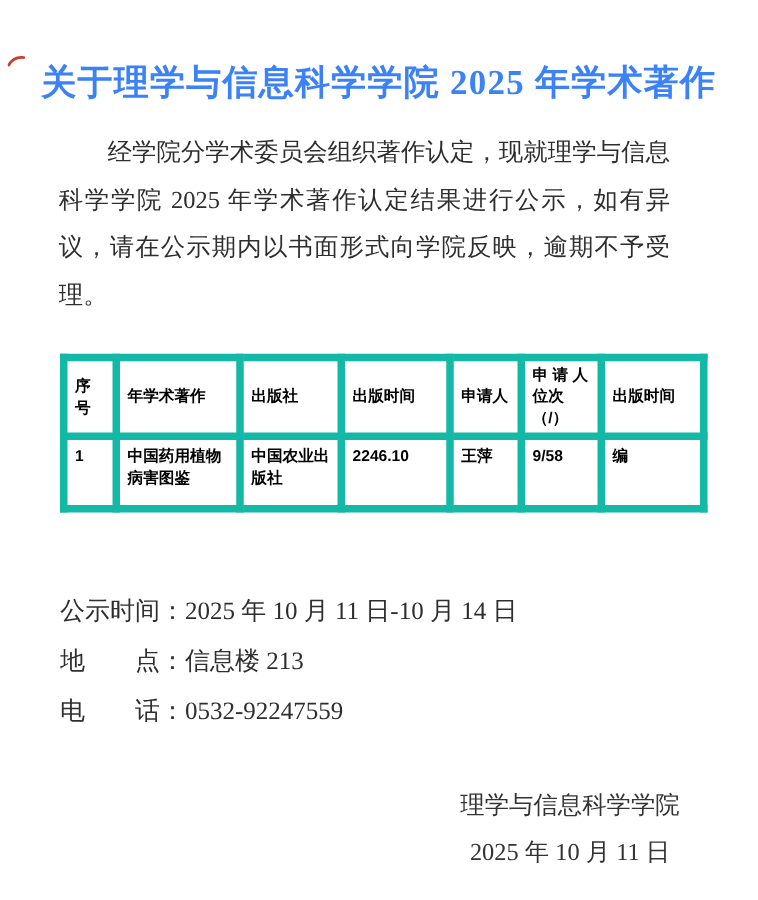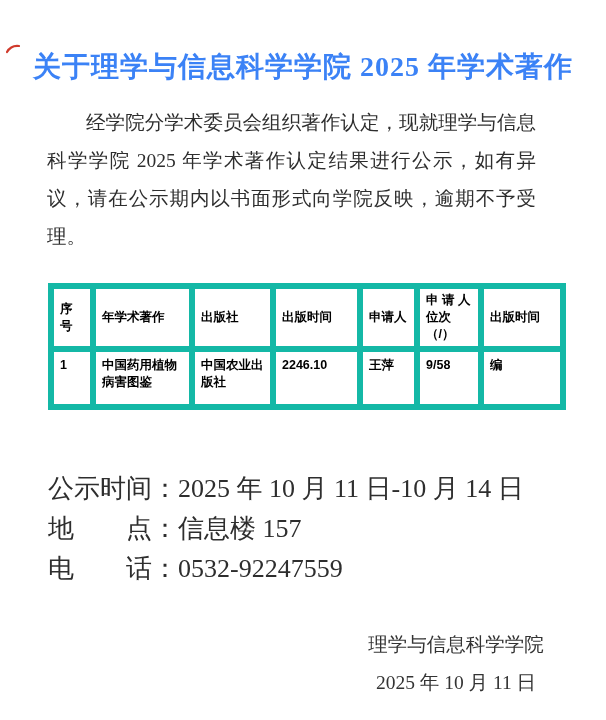--- a/index.html
+++ b/index.html
@@ -57,21 +57,21 @@
     color: #000;
     padding: 3px 6px;
     text-align: left;
     line-height: 17px;
     word-break: break-all;
   }
   table.doc-table th { height: 34px; vertical-align: middle; }
   table.doc-table td { height: 44px; vertical-align: top; padding-top: 5px; }
   .info-block {
     margin: 68px 0 0 48px;
-    font-size: 26px;
+    font-size: 20px;
     color: #2e2e2e;
   }
   .info-line { margin-bottom: 18px; line-height: 22px; }
   .footer-block {
     width: 240px;
     margin: 46px 30px 0 auto;
     text-align: center;
     font-size: 19.5px;
     color: #333;
   }
@@ -119,21 +119,21 @@
       <td>2246.10</td>
       <td>王萍</td>
       <td>9/58</td>
       <td>编</td>
     </tr>
   </tbody>
     </table>
 
   <div class="info-block">
     <div class="info-line"><span>公示时间：</span><span>2025 年 10 月 11 日-10 月 14 日</span></div>
-    <div class="info-line"><span>地　　点：</span><span>信息楼 157</span></div>
+    <div class="info-line"><span>地　　点：</span><span>信息楼 213</span></div>
     <div class="info-line"><span>电　　话：</span><span>0532-92247559</span></div>
   </div>
 
   <div class="footer-block">
     <div class="footer-line">理学与信息科学学院</div>
     <div class="footer-line">2025 年 10 月 11 日</div>
   </div>
 
 </div>
 

